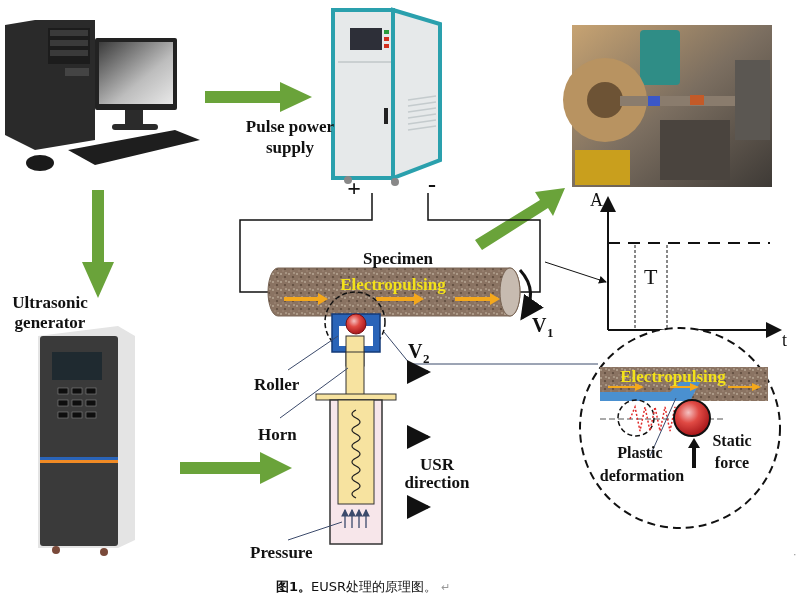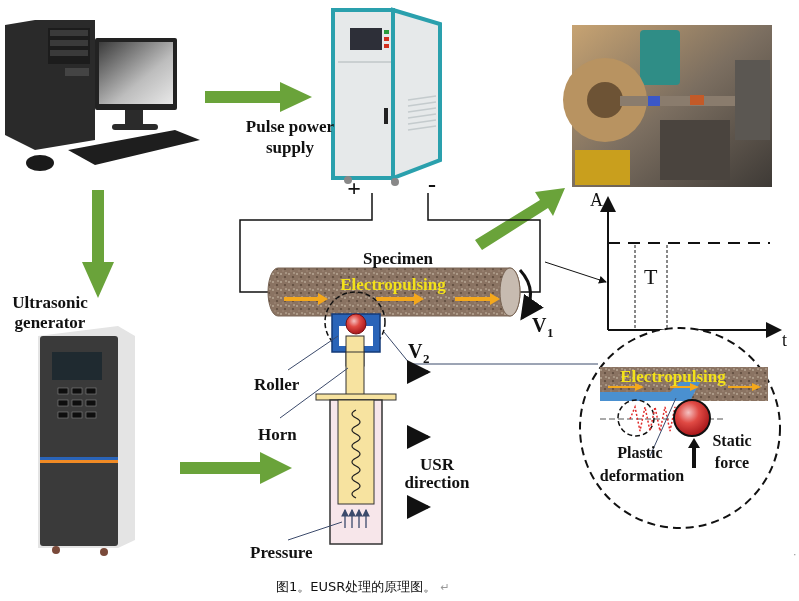--- a/index.html
+++ b/index.html
@@ -1,21 +1,21 @@
 <!DOCTYPE html>
 <html><head>
 <meta charset="utf-8">
 <style>
   html, body { margin: 0; padding: 0; background: #ffffff; }
   body { width: 799px; height: 601px; position: relative; overflow: hidden; font-family: "Liberation Serif", serif; }
   svg#diagram { position: absolute; left: 0; top: 0; }
   .lbl { font-family: "Liberation Serif", serif; font-weight: bold; fill: #111; }
   .ep { font-family: "Liberation Serif", serif; font-weight: bold; fill: #f3e21a; }
   .caption { position: absolute; left: 248px; top: 578px; font-size: 13px; color: #111; font-family: "DejaVu Sans", sans-serif; white-space: nowrap; }
-  .caption b { font-weight: normal; padding-left: 28px; }
+  .caption b { font-weight: bold; padding-left: 28px; }
   .return-mark { position: absolute; color: #999; font-size: 11px; font-family: "DejaVu Sans", sans-serif; }
 </style>
 </head>
 <body>
 
 <svg id="diagram" width="799" height="601" viewBox="0 0 799 601" xmlns="http://www.w3.org/2000/svg">
   <defs>
     <pattern id="granite" width="8" height="8" patternUnits="userSpaceOnUse">
       <rect width="8" height="8" fill="#8a7362"></rect>
       <circle cx="1" cy="2" r="1" fill="#b8a795"></circle>

